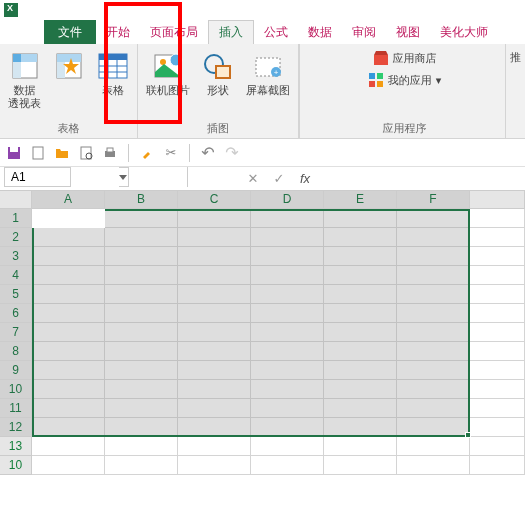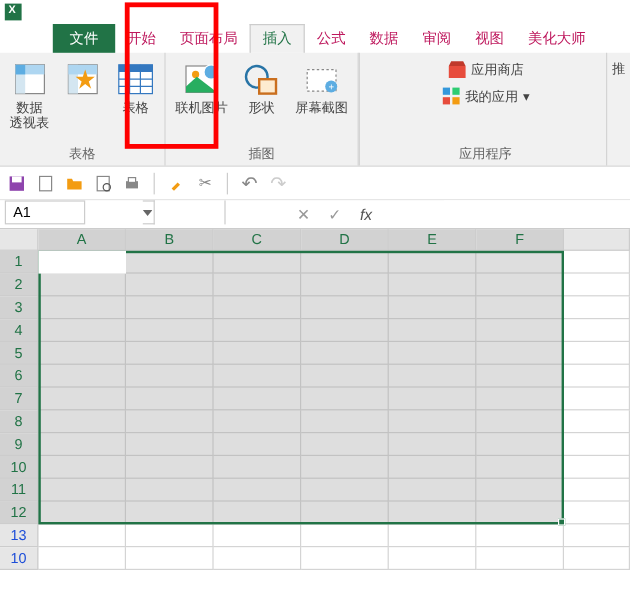--- a/index.html
+++ b/index.html
@@ -26,21 +26,21 @@
 .name-box { width: 98px; height: 20px; border: 1px solid #ccc; margin-left: 4px; padding-left: 6px; font-size: 12px; display: flex; align-items: center; background: #fff; }
 .name-box-dd { width: 16px; height: 20px; border: 1px solid #ccc; border-left: none; display: flex; align-items: center; justify-content: center; cursor: pointer; }
 .fx-btns { display: flex; align-items: center; gap: 8px; padding: 0 8px; color: #888; }
 .fx-btn { width: 18px; font-size: 13px; color: #999; cursor: pointer; text-align: center; }
 .fx-input { flex: 1; border: none; font-size: 12px; }
 .grid-area { position: relative; background: #fff; }
 .corner { position: absolute; left: 0; top: 0; width: 32px; height: 18px; background: #e6e6e6; border-right: 1px solid #ccc; border-bottom: 1px solid #ccc; }
 .col-headers { position: absolute; left: 32px; top: 0; height: 18px; display: flex; }
 .col-h { width: 73px; height: 18px; background: #e6e6e6; border-right: 1px solid #ccc; border-bottom: 1px solid #ccc; font-size: 12px; color: #333; text-align: center; line-height: 17px; }
 .row-headers { position: absolute; left: 0; top: 18px; width: 32px; }
-.row-h { height: 19px; width: 32px; background: #e6e6e6; border-right: 1px solid #ccc; border-bottom: 1px solid #ccc; font-size: 12px; color: #1d4ed8; text-align: center; line-height: 18px; }
+.row-h { height: 19px; width: 32px; background: #e6e6e6; border-right: 1px solid #ccc; border-bottom: 1px solid #ccc; font-size: 12px; color: #15803d; text-align: center; line-height: 18px; }
 .cells { position: absolute; left: 32px; top: 18px; }
 .row { display: flex; height: 19px; }
 .cell { width: 73px; height: 19px; border-right: 1px solid #d4d4d4; border-bottom: 1px solid #d4d4d4; }
 .sel-range { position: absolute; left: 32px; top: 18px; width: 438px; height: 228px; background: rgba(160,160,160,0.35); border: 2px solid #217346; pointer-events: none; }
 .sel-active { position: absolute; left: 32px; top: 18px; width: 73px; height: 19px; background: #fff; pointer-events: none; }
 .sel-handle { position: absolute; width: 6px; height: 6px; background: #217346; border: 1px solid #fff; right: -3px; bottom: -3px; }
 .col-h.sel, .row-h.sel { background: #d2d2d2; color: #217346; }
 svg { display: block; }
 .side-panel { border-left: 1px solid #d4d4d4; padding: 6px 4px 0 8px; display: flex; flex-direction: column; gap: 6px; }
 .side-row { display: flex; align-items: center; font-size: 11px; color: #444; cursor: pointer; gap: 4px; }

